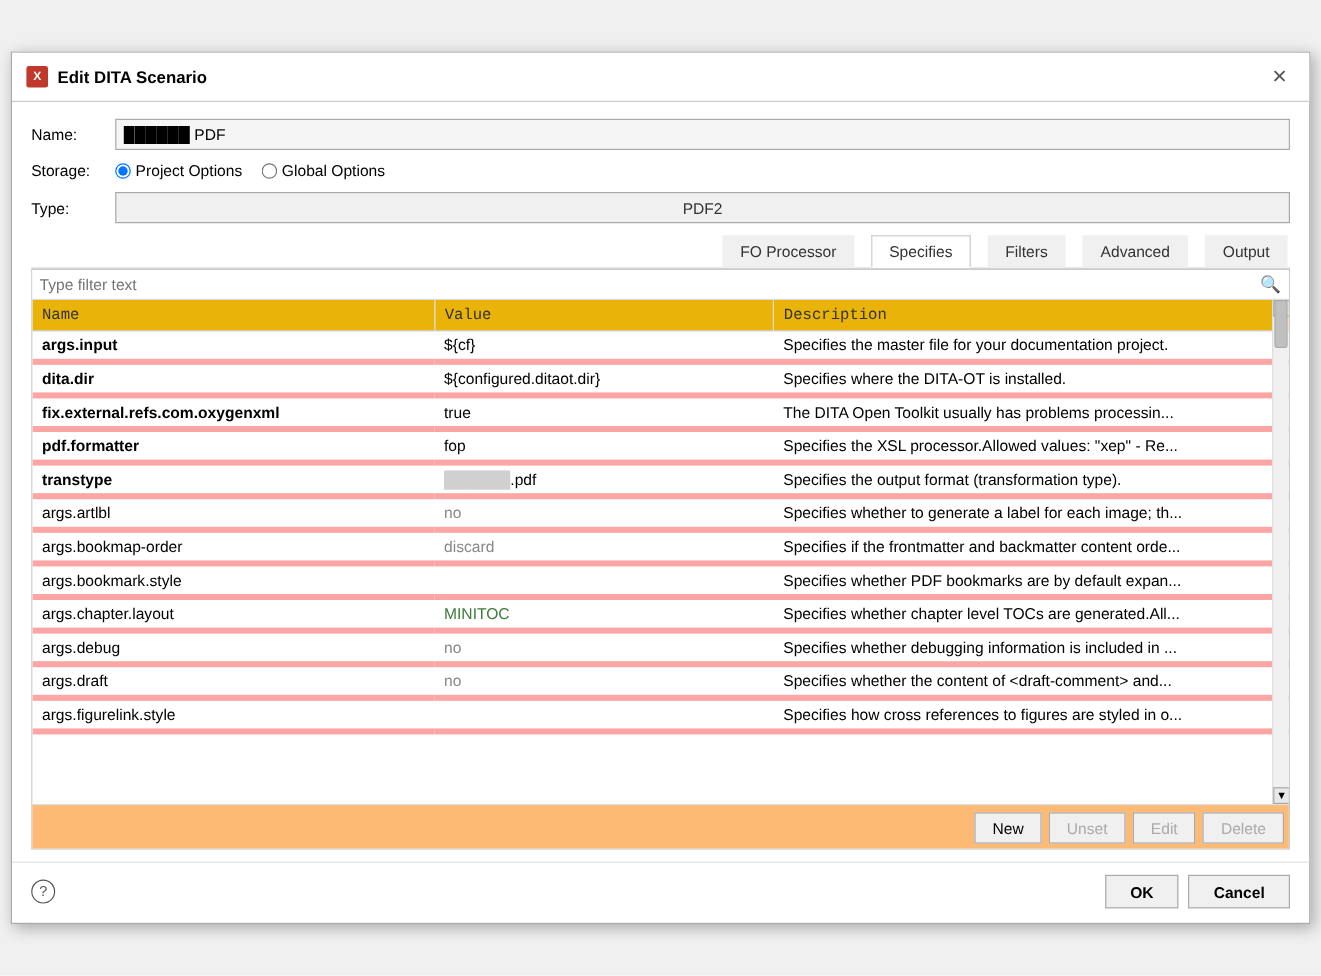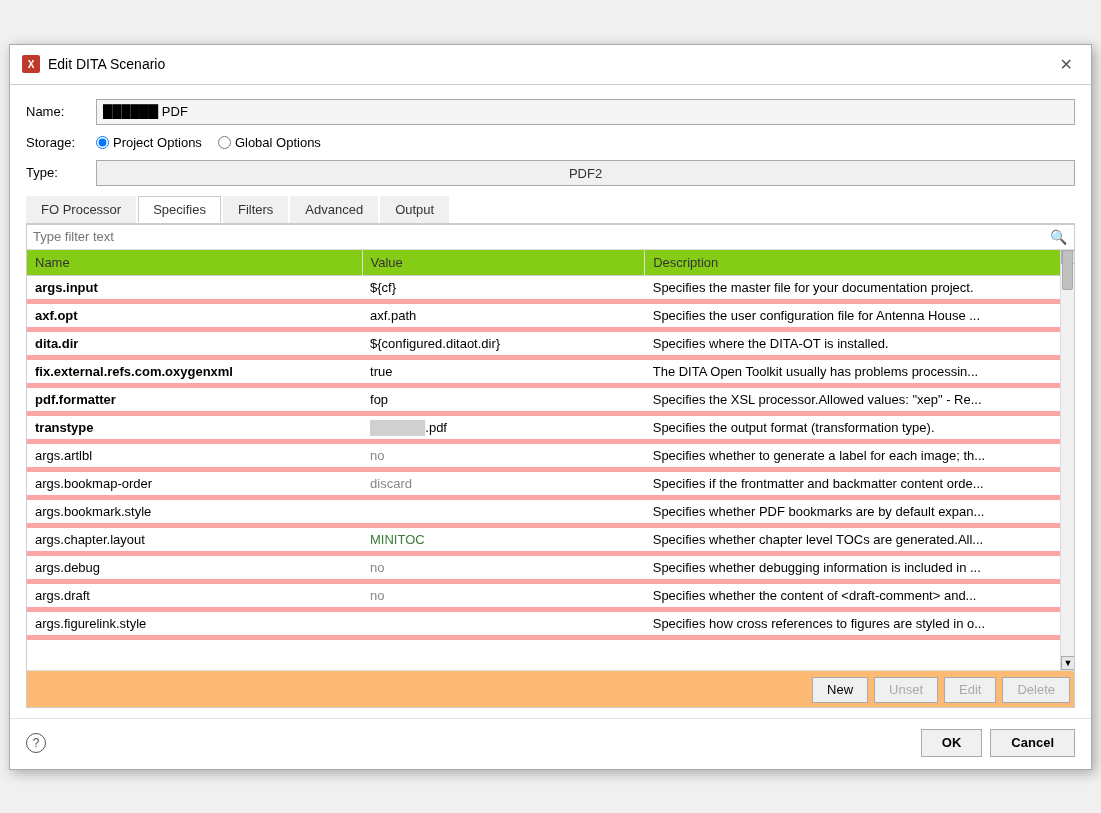--- a/index.html
+++ b/index.html
@@ -38,21 +38,21 @@
       color: white;
       font-size: 10px;
       font-weight: bold;
       display: flex;
       align-items: center;
       justify-content: center;
       border-radius: 2px;
     }
     .title-text {
       font-size: 14px;
-      font-weight: normal;
+      font-weight: bold;
     }
     .close-btn {
       cursor: pointer;
       font-size: 16px;
       color: #555;
       background: none;
       border: none;
       padding: 2px 6px;
     }
     .dialog-body {
@@ -96,21 +96,22 @@
       font-size: 13px;
       background: #f0f0f0;
       color: #333;
       line-height: 22px;
       text-align: center;
     }
     .tabs {
       display: flex;
       border-bottom: 1px solid #ccc;
       margin-bottom: 0;
-      gap: 0;
+      gap: 12px;
+      justify-content: flex-end;
     }
     .tab {
       padding: 5px 14px;
       font-size: 13px;
       cursor: pointer;
       border: 1px solid transparent;
       border-bottom: none;
       background: #f0f0f0;
       color: #333;
       margin-right: 2px;
@@ -148,22 +149,23 @@
       position: relative;
       height: 420px;
       overflow: hidden;
     }
     table {
       width: 100%;
       border-collapse: collapse;
       table-layout: fixed;
     }
     thead tr {
-      background: #84cc16;
+      background: #eab308;
       border-bottom: 1px solid #ccc;
+      font-family: Liberation Mono, monospace;
     }
     thead th {
       text-align: left;
       padding: 5px 8px;
       font-weight: normal;
       font-size: 13px;
       color: #333;
       border-right: 1px solid #ddd;
     }
     thead th:last-child { border-right: none; }
@@ -341,25 +343,20 @@
               <th>Description</th>
             </tr>
           </thead>
           <tbody id="table-body">
           <tr>
                 <td><b>args.input</b></td>
                 <td>${cf}</td>
                 <td>Specifies the master file for your documentation project.</td>
               </tr>
               <tr>
-                <td><b>axf.opt</b></td>
-                <td>axf.path</td>
-                <td>Specifies the user configuration file for Antenna House ...</td>
-              </tr>
-              <tr>
                 <td><b>dita.dir</b></td>
                 <td>${configured.ditaot.dir}</td>
                 <td>Specifies where the DITA-OT is installed.</td>
               </tr>
               <tr>
                 <td><b>fix.external.refs.com.oxygenxml</b></td>
                 <td>true</td>
                 <td>The DITA Open Toolkit usually has problems processin...</td>
               </tr>
               <tr>

